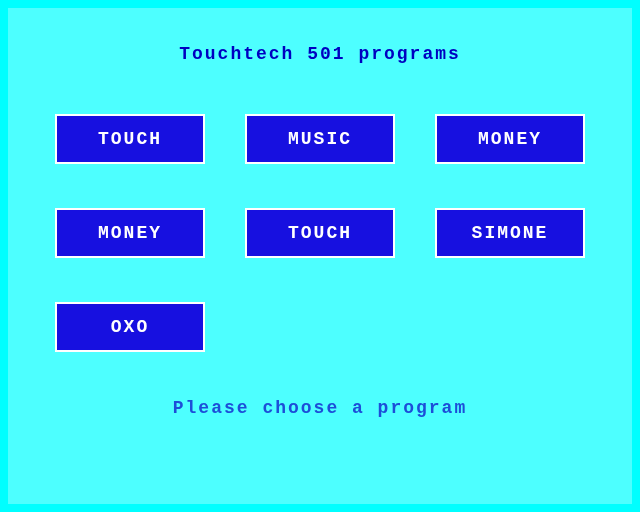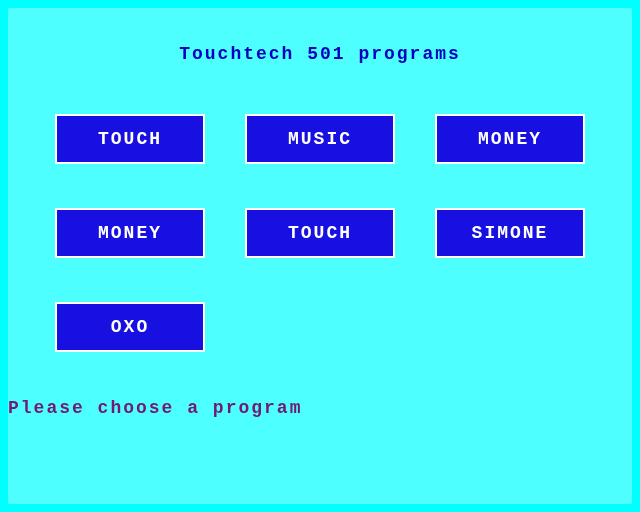--- a/index.html
+++ b/index.html
@@ -44,22 +44,22 @@
       font-family: 'Courier New', monospace;
       font-weight: bold;
       font-size: 18px;
       letter-spacing: 2px;
       display: flex;
       align-items: center;
       justify-content: center;
       cursor: pointer;
     }
     .footer {
-      text-align: left;
-      color: #701a75;
+      text-align: center;
+      color: #1d4ed8;
       font-weight: bold;
       font-size: 18px;
       letter-spacing: 2px;
       margin-top: 46px;
     }
   </style>
 </head>
 <body>
 
 <div class="container">

